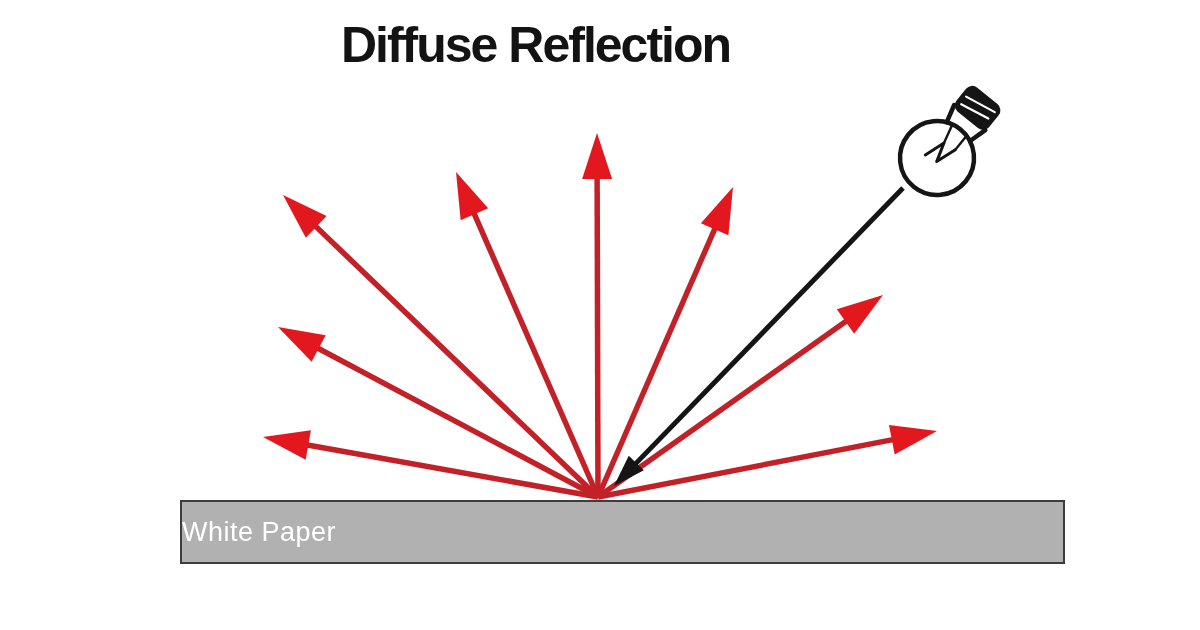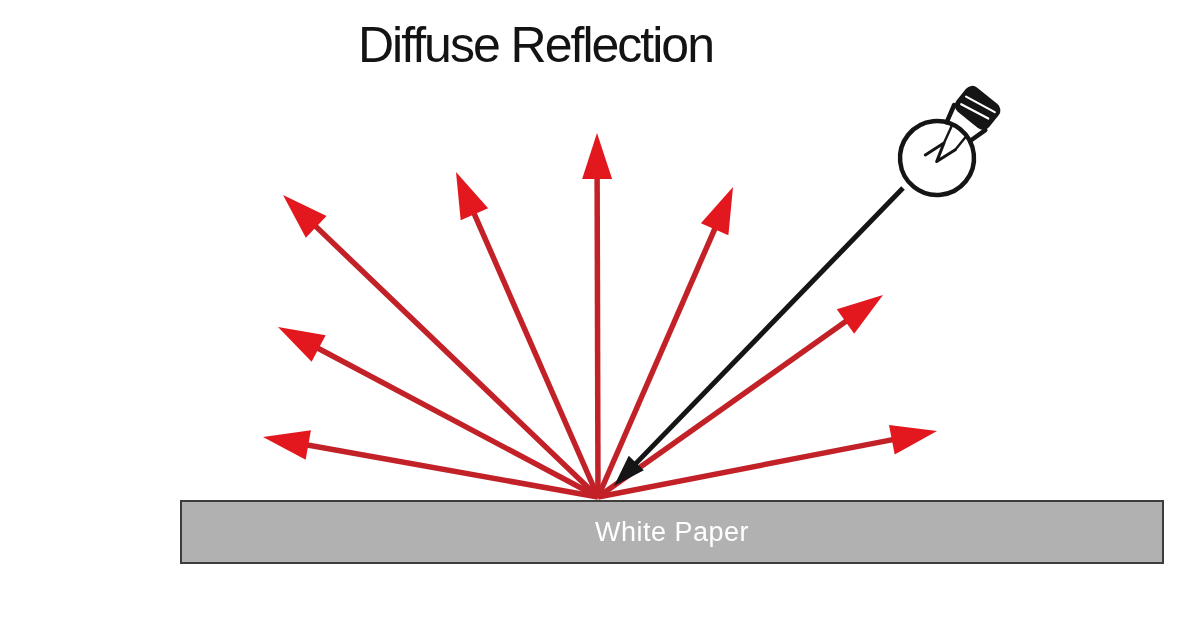--- a/index.html
+++ b/index.html
@@ -8,27 +8,27 @@
     --ray-head:#e2181e; --incident-ray:#151515; --bulb-outline:#151515;
   }
   html,body{margin:0;padding:0;}
   body{
     width:1200px;height:630px;position:relative;overflow:hidden;
     background:var(--background);
     font-family:"Liberation Sans", sans-serif;
   }
   .title{
     position:absolute;top:16px;left:0;width:1071px;text-align:center;
-    font-size:50px;font-weight:400;letter-spacing:-2px;color:var(--title-text);
+    font-size:50px;font-weight:700;letter-spacing:-2px;color:var(--title-text);
   }
   .surface{
-    position:absolute;left:180px;top:500px;width:984px;height:64px;
+    position:absolute;left:180px;top:500px;width:885px;height:64px;
     box-sizing:border-box;background:var(--surface-fill);
     border:2px solid var(--surface-border);
-    display:flex;align-items:center;justify-content:center;
+    display:flex;align-items:center;justify-content:flex-start;
   }
   .surface-label{
     font-size:27px;color:var(--surface-label);letter-spacing:0.5px;
   }
   .canvas{
     position:absolute;left:0;top:0;width:1200px;height:630px;
     pointer-events:none;
   }
 </style>
 </head>

